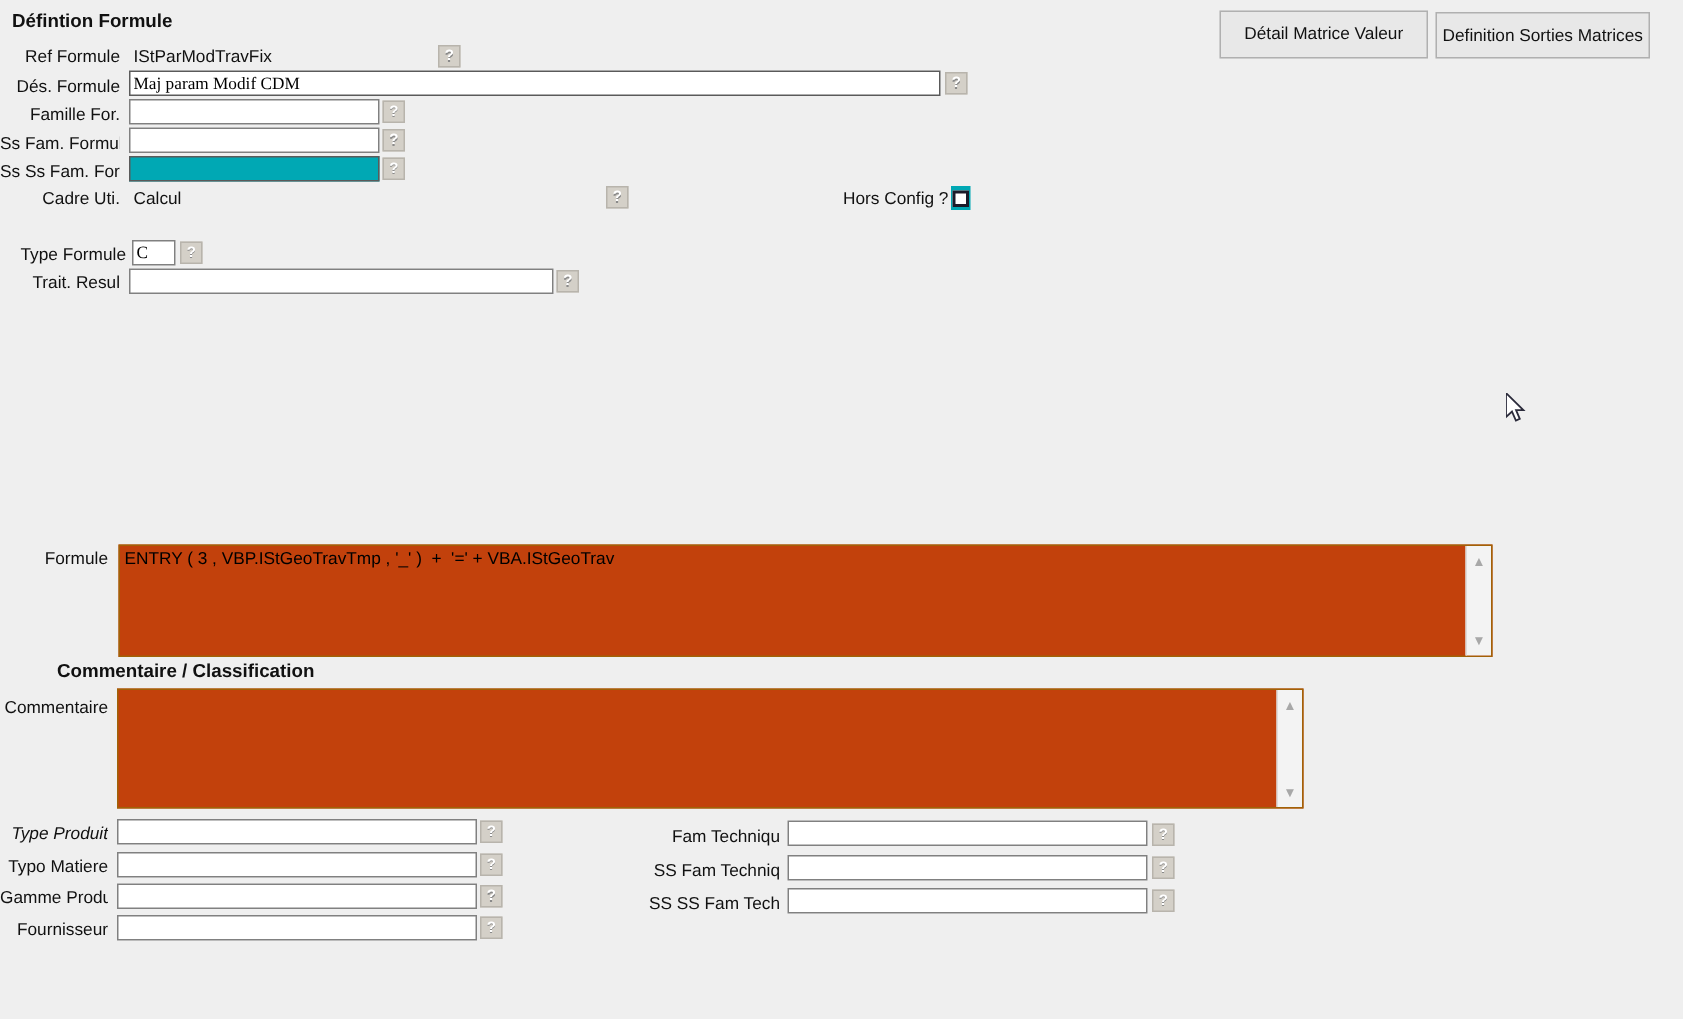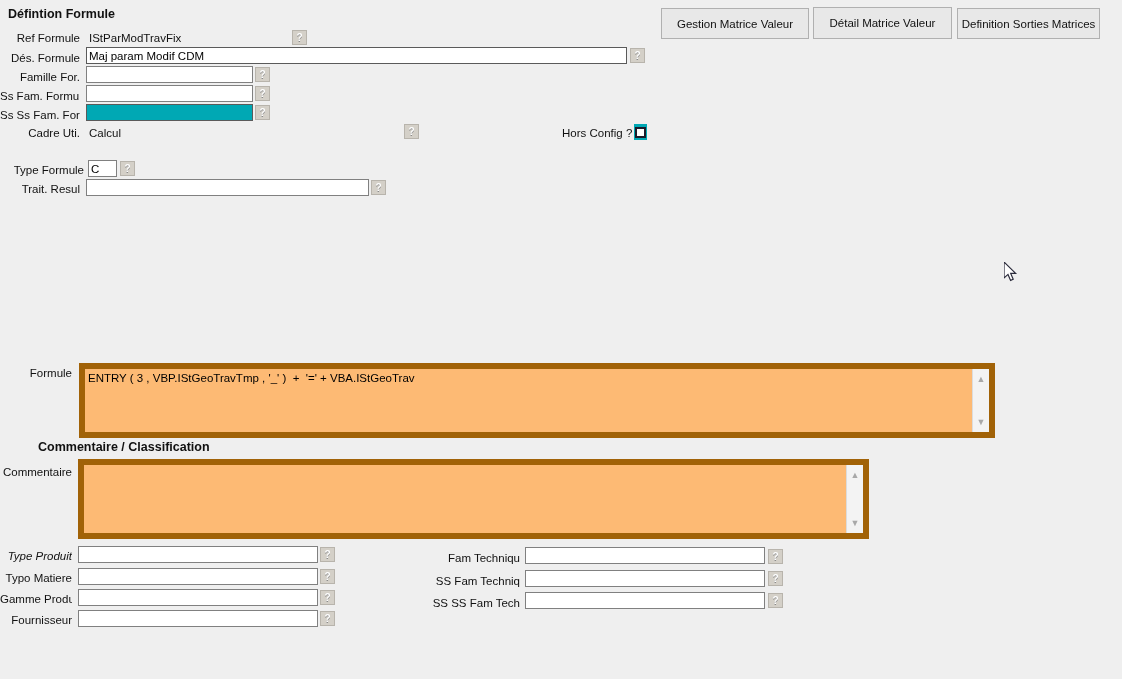--- a/index.html
+++ b/index.html
@@ -50,21 +50,21 @@
     color: #111;
     white-space: nowrap;
     line-height: 14px;
   }
 
   
   .tinput {
     box-sizing: border-box;
     border: 1px solid #808080;
     background: #ffffff;
-    font-family: Liberation Sans, sans-serif;
+    font-family: Liberation Serif, serif;
     font-size: 11.5px;
     color: #000;
     padding: 0 2px;
     outline: none;
     line-height: normal;
   }
   .tinput.focused {
     border: 1px solid #5a5a5a;
   }
   .tinput.teal {
@@ -105,22 +105,22 @@
     padding: 0;
   }
   .topbtn.raised {
     background: #e8e8e8;
     border: 1px solid #b0b0b0;
   }
 
   
   .tarea-wrap {
     box-sizing: border-box;
-    border: 6px solid #a16207;
-    background: #fdba74;
+    border: 1px solid #a16207;
+    background: #c2410c;
     position: absolute;
     display: flex;
   }
   .tarea {
     flex: 1 1 auto;
     box-sizing: border-box;
     border: none;
     outline: none;
     resize: none;
     background: transparent;
@@ -180,21 +180,20 @@
     pointer-events: none;
   }
 </style>
 </head>
 <body>
 
 <div class="app">
 
   <div class="abs section-title" style="left:8px; top:7px;">Défintion Formule</div>
 
-  <button class="abs topbtn raised" style="left:661px; top:8px; width:148px; height:31px;">Gestion Matrice Valeur</button>
   <button class="abs topbtn raised" style="left:813px; top:7px; width:139px; height:32px;">Détail Matrice Valeur</button>
   <button class="abs topbtn raised" style="left:957px; top:8px; width:143px; height:31px;">Definition Sorties Matrices</button>
 
   <div class="abs lbl" style="left:0px; top:31px; width:80px;">Ref Formule</div>
   <div class="abs static-val" style="left:89px; top:31px;">IStParModTravFix</div>
   <button class="abs help-btn" style="left:292px; top:30px;">?</button>
 
   <div class="abs lbl" style="left:0px; top:51px; width:80px;">Dés. Formule</div>
   <input class="abs tinput focused" style="left: 86px; top: 47px; width: 541px; height: 17px;" value="Maj param Modif CDM">
   <button class="abs help-btn" style="left:630px; top:48px;">?</button>

